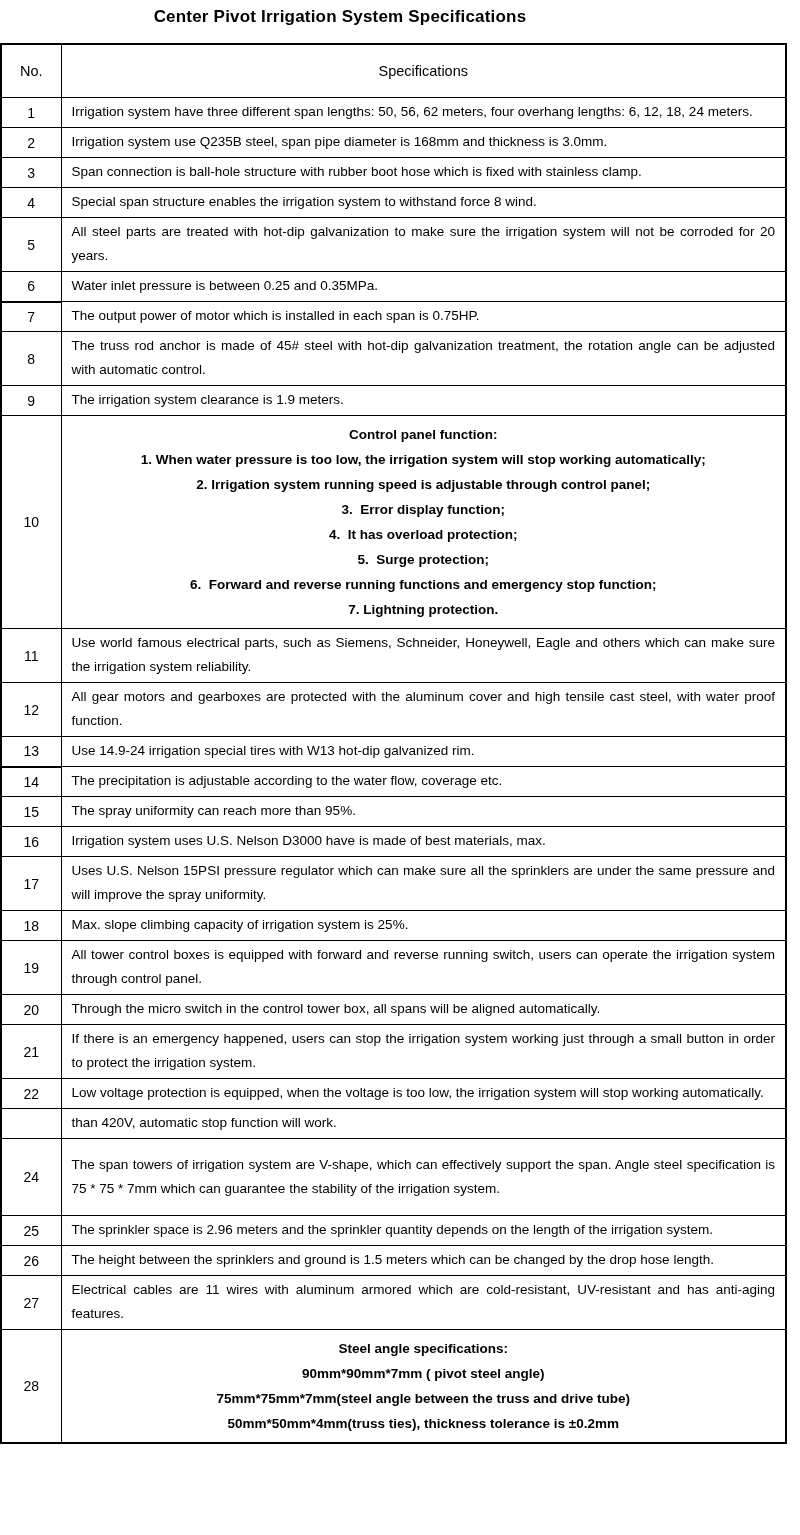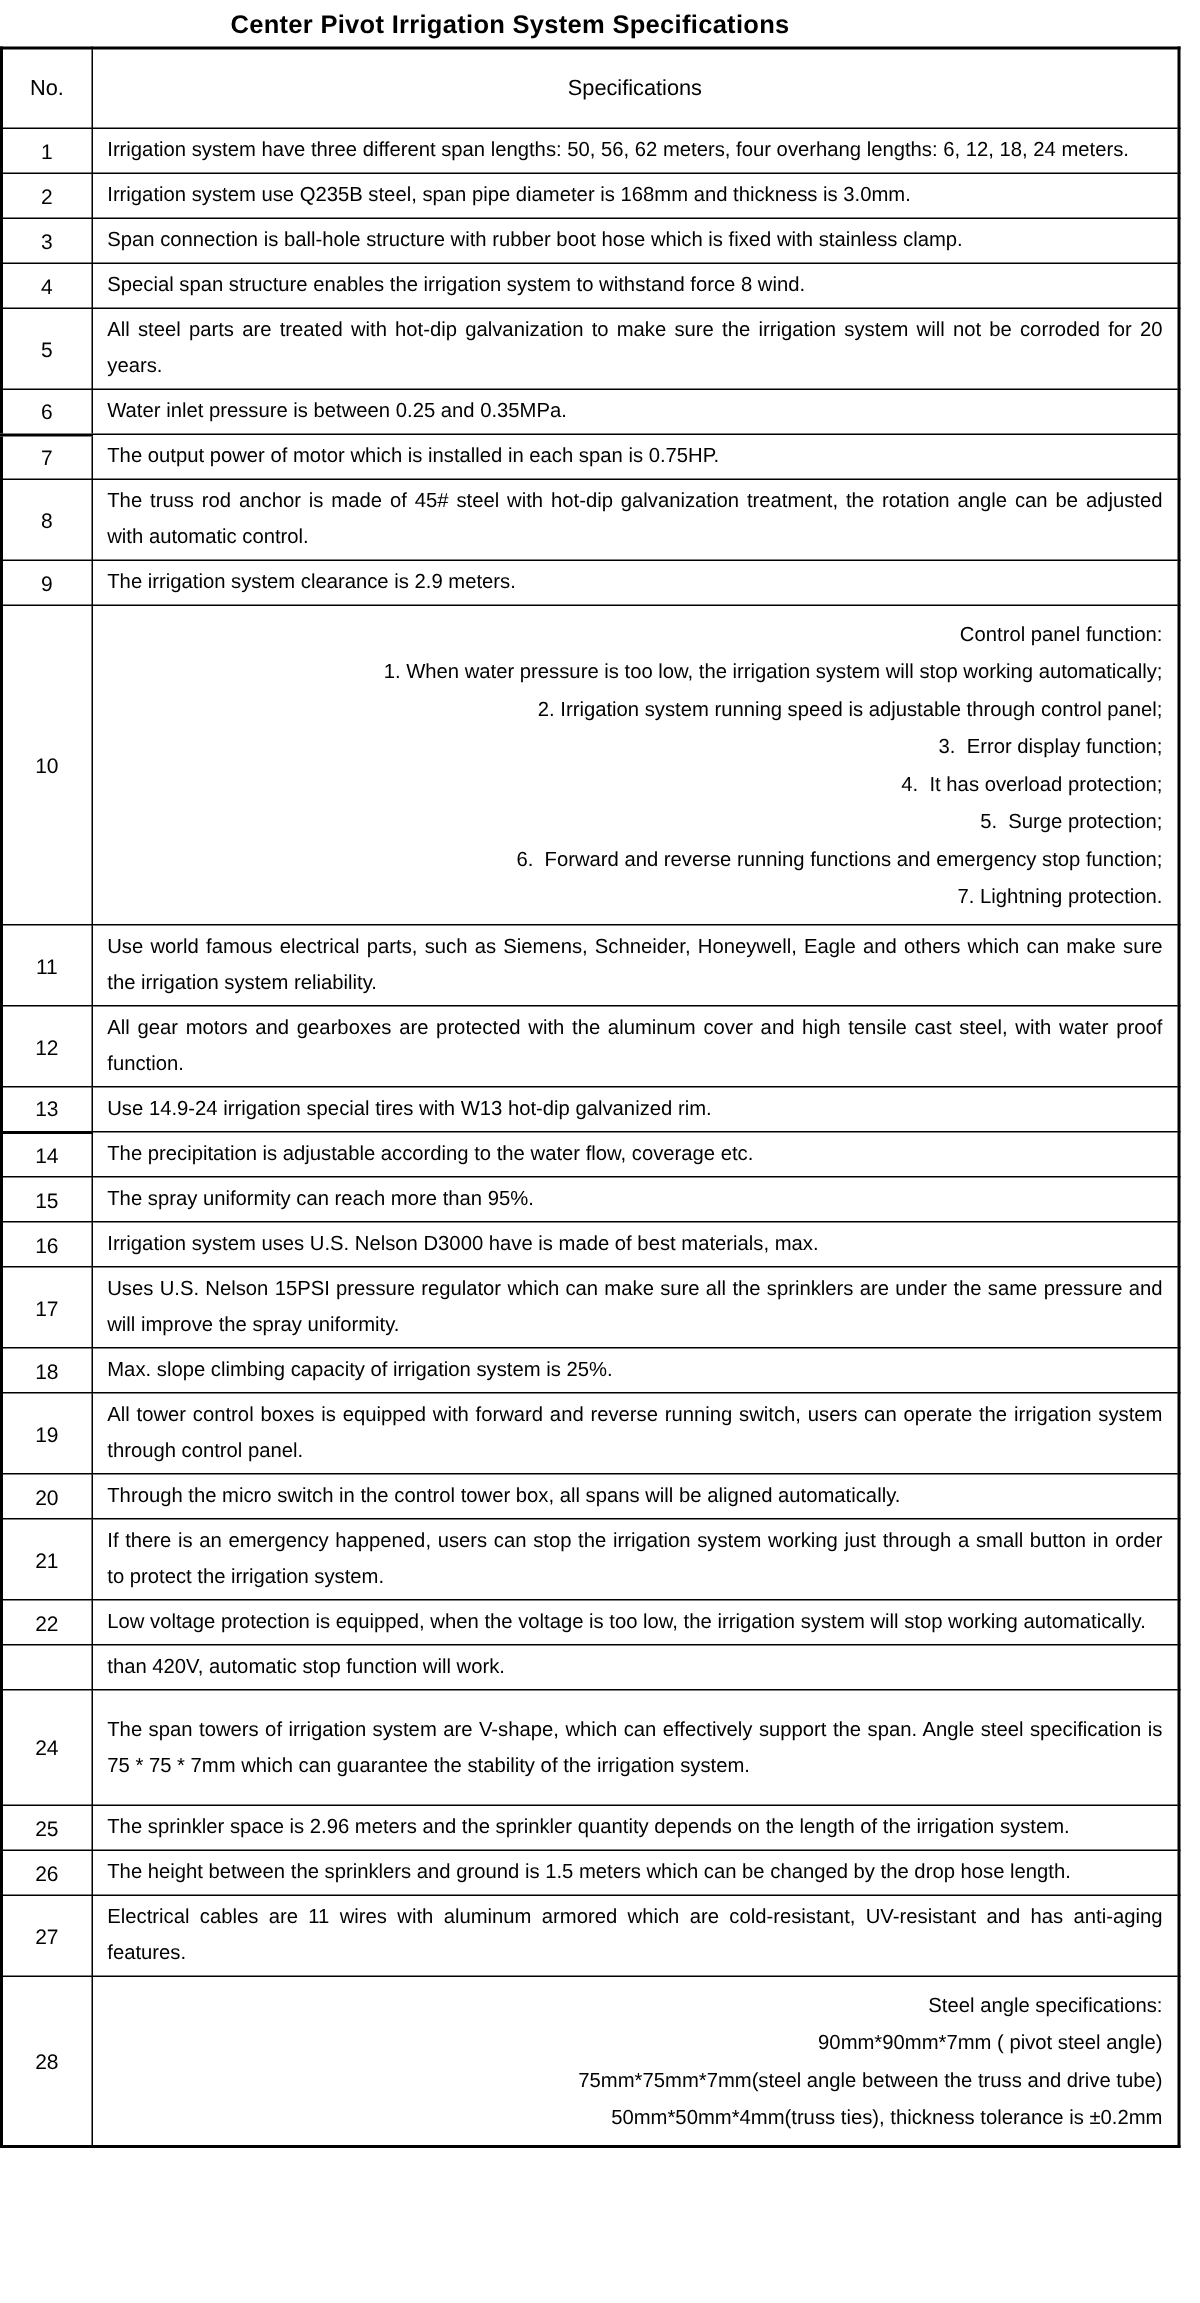--- a/index.html
+++ b/index.html
@@ -15,21 +15,21 @@
   }
   .page-title {
     text-align: center;
     font-size: 17px;
     font-weight: 700;
     margin: 7px 0 4px 0;
     letter-spacing: 0.2px;
   }
   table.spec-table {
     width: 787px;
-    margin: 4px auto;
+    margin: 16px auto;
     border-collapse: collapse;
     table-layout: fixed;
     border: 2px solid #000;
   }
   col.c-no { width: 60px; }
   .spec-table th {
     border: 1px solid #000;
     font-weight: 400;
     font-size: 14.5px;
     text-align: center;
@@ -47,24 +47,25 @@
     padding: 2px 0;
   }
   td.spec {
     font-size: 13.5px;
     line-height: 24px;
     text-align: justify;
     padding: 2px 10px 3px 10px;
   }
   td.spec.ml {
     white-space: pre-wrap;
-    text-align: right;
+    text-align: center;
     line-height: 25px;
     padding-top: 6px;
     padding-bottom: 6px;
+    font-weight: bold;
   }
   tr.xtall td.spec {
     padding-top: 14px;
     padding-bottom: 14px;
   }
   td.no.tb { border-bottom-width: 2px; }
 </style>
 </head>
 <body>
 
@@ -110,21 +111,21 @@
       <tr>
           <td class="no">7</td>
           <td class="spec">The output power of motor which is installed in each span is 0.75HP.</td>
         </tr>
       <tr>
           <td class="no">8</td>
           <td class="spec">The truss rod anchor is made of 45# steel with hot-dip galvanization treatment, the rotation angle can be adjusted with automatic control.</td>
         </tr>
       <tr>
           <td class="no">9</td>
-          <td class="spec">The irrigation system clearance is 2.9 meters.</td>
+          <td class="spec">The irrigation system clearance is 1.9 meters.</td>
         </tr>
       <tr>
           <td class="no">10</td>
           <td class="spec ml">Control panel function:
 1. When water pressure is too low, the irrigation system will stop working automatically;
 2. Irrigation system running speed is adjustable through control panel;
 3.  Error display function;
 4.  It has overload protection;
 5.  Surge protection;
 6.  Forward and reverse running functions and emergency stop function;

